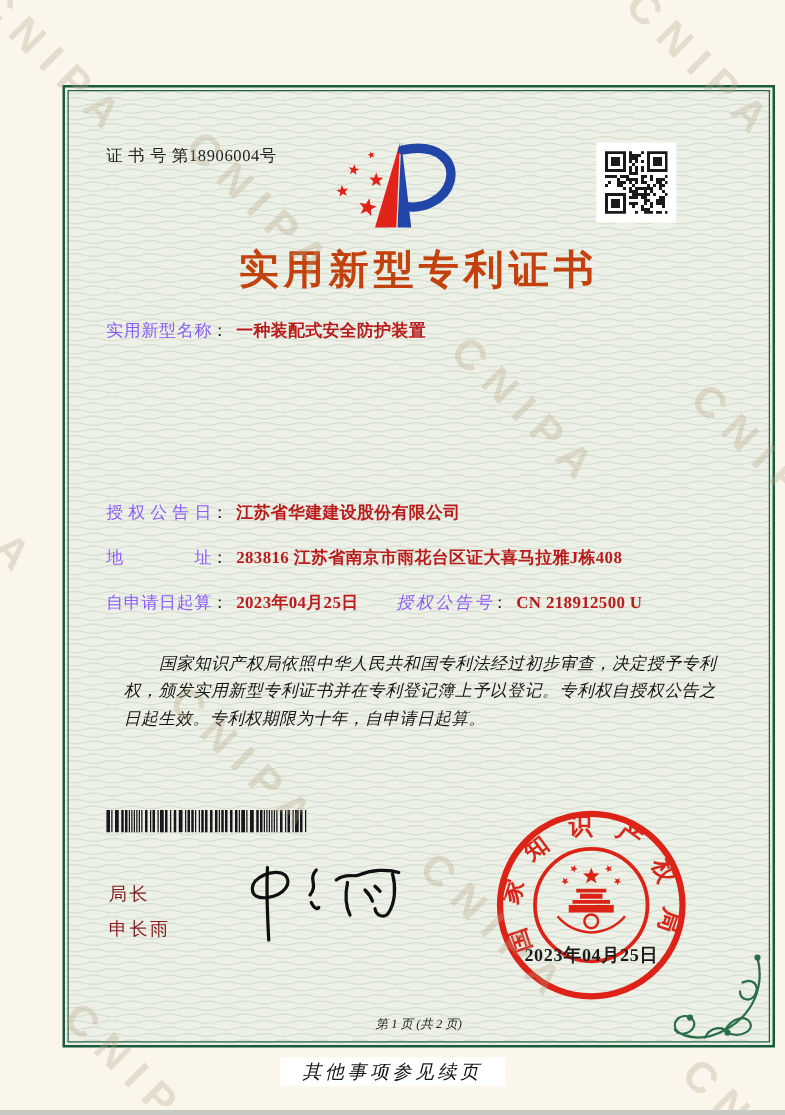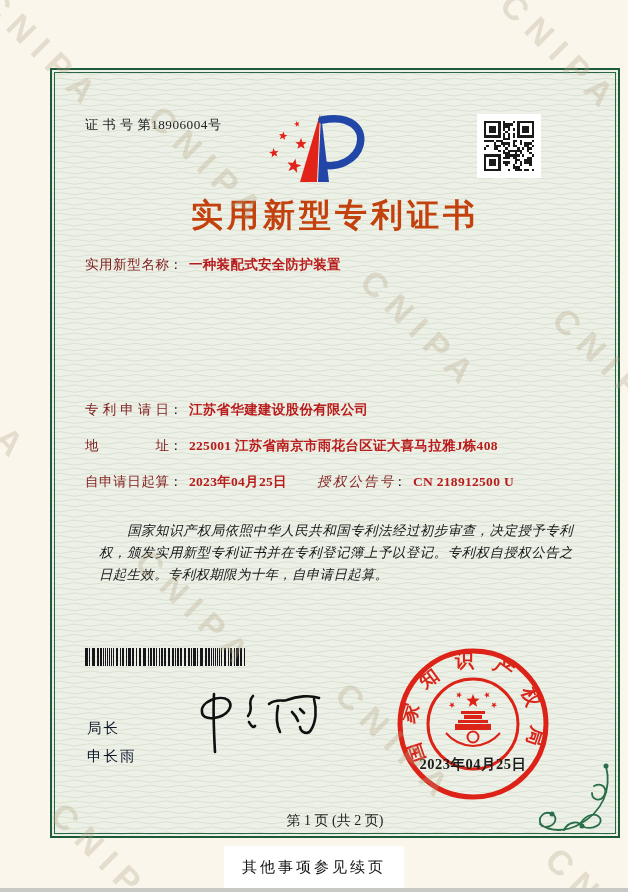--- a/index.html
+++ b/index.html
@@ -29,45 +29,45 @@
   .content{position:absolute;inset:0;z-index:3;}
   .cert-no{position:absolute;left:33px;top:46px;font-size:13.2px;letter-spacing:0.5px;color:#222;}
   .logo{position:absolute;left:202px;top:36px;}
   .qr{position:absolute;left:425px;top:44px;width:64px;height:64px;background:#fff;
       display:flex;align-items:center;justify-content:center;}
   .title{
     position:absolute;left:0;right:0;top:124px;margin:0;text-align:center;
     font-size:32px;font-weight:bold;letter-spacing:4px;color:#c2410c;
   }
   .frow{position:absolute;left:33px;right:30px;height:20px;font-size:13.5px;white-space:nowrap;}
-  .lbl{display:inline-block;width:84px;text-align:justify;text-align-last:justify;color:#7f1d1d;vertical-align:top;}
+  .lbl{display:inline-block;width:84px;text-align:justify;text-align-last:justify;color:#8b5cf6;vertical-align:top;}
   .colon{display:inline-block;width:12px;color:#1f1f1f;}
   .val{font-weight:bold;padding-left:8px;letter-spacing:0.3px;color:#b91c1c;}
   .g2{position:absolute;left:232px;top:0;}
   .g2 .lbl{width:76px;font-style:italic;}
   .paras{position:absolute;left:33px;right:31px;top:436px;}
   .paras p{
     margin:14px;font-style:italic;font-size:13.4px;line-height:21.9px;
     text-indent:2.1em;text-align:justify;letter-spacing:0.4px;color:#161616;
   }
   .barcode{position:absolute;left:33px;top:578px;}
-  .director{position:absolute;left:35px;top:636px;font-size:14.5px;letter-spacing:2px;color:#0f172a;margin-top:13px;}
+  .director{position:absolute;left:35px;top:636px;font-size:14.5px;letter-spacing:2px;color:#7f1d1d;}
   .director div{margin-bottom:9px;}
   .sign{position:absolute;left:140px;top:612px;}
   .seal{position:absolute;left:336px;top:569px;}
   .seal-ring-text{font-size:19px;font-weight:bold;fill:#d8261a;letter-spacing:17px;}
   .seal-date{font-size:14.5px;fill:#1b1b1b;font-weight:bold;letter-spacing:0.5px;}
-  .pageno{position:absolute;left:0;right:0;top:742px;text-align:center;font-size:14px;color:#222;}
+  .pageno{position:absolute;left:0;right:0;top:742px;text-align:center;font-size:10px;color:#222;font-style:italic;}
   .flourish{position:absolute;left:528px;top:760px;z-index:3;}
   .contnote{
     position:absolute;left:0;right:0;top:846px;z-index:3;text-align:center;
   }
   .contnote span{
-    display:inline-block;background:#ffffff;padding:12px 18px;
-    font-size:15px;letter-spacing:3px;color:#141414;
+    display:inline-block;background:#ffffff;padding:2px 18px;
+    font-style:italic;font-size:15px;letter-spacing:3px;color:#141414;
   }
   .page-edge{position:absolute;left:0;right:0;bottom:0;height:4px;background:#c9c9c3;z-index:5;}
 </style>
 </head>
 <body>
 
 <div class="page">
 
   <div class="wm-layer" id="wmLayer">
       <div class="wm" style="left: 2px; top: -18px;">CNIPA</div>
@@ -380,24 +380,24 @@
             <rect x="2" y="16" width="3" height="3" fill="#1a1a1a"></rect>
           </svg>
       </div>
 
       <h1 class="title">实用新型专利证书</h1>
 
       <div class="frow" style="top:186px">
         <span class="lbl">实用新型名称</span><span class="colon">：</span><span class="val">一种装配式安全防护装置</span>
       </div>
       <div class="frow" style="top:331px">
-        <span class="lbl">专利申请日</span><span class="colon">：</span><span class="val">江苏省华建建设股份有限公司</span>
+        <span class="lbl">授权公告日</span><span class="colon">：</span><span class="val">江苏省华建建设股份有限公司</span>
       </div>
       <div class="frow" style="top:367px">
-        <span class="lbl">地址</span><span class="colon">：</span><span class="val">225001 江苏省南京市雨花台区证大喜马拉雅J栋408</span>
+        <span class="lbl">地址</span><span class="colon">：</span><span class="val">283816 江苏省南京市雨花台区证大喜马拉雅J栋408</span>
       </div>
       <div class="frow" style="top:403px">
         <span class="lbl">自申请日起算</span><span class="colon">：</span><span class="val">2023年04月25日</span>
         <span class="g2">
           <span class="lbl">授权公告号</span><span class="colon">：</span><span class="val">CN 218912500 U</span>
         </span>
       </div>
 
       <div class="paras">
         <p>国家知识产权局依照中华人民共和国专利法经过初步审查，决定授予专利权，颁发实用新型专利证书并在专利登记簿上予以登记。专利权自授权公告之日起生效。专利权期限为十年，自申请日起算。</p>

